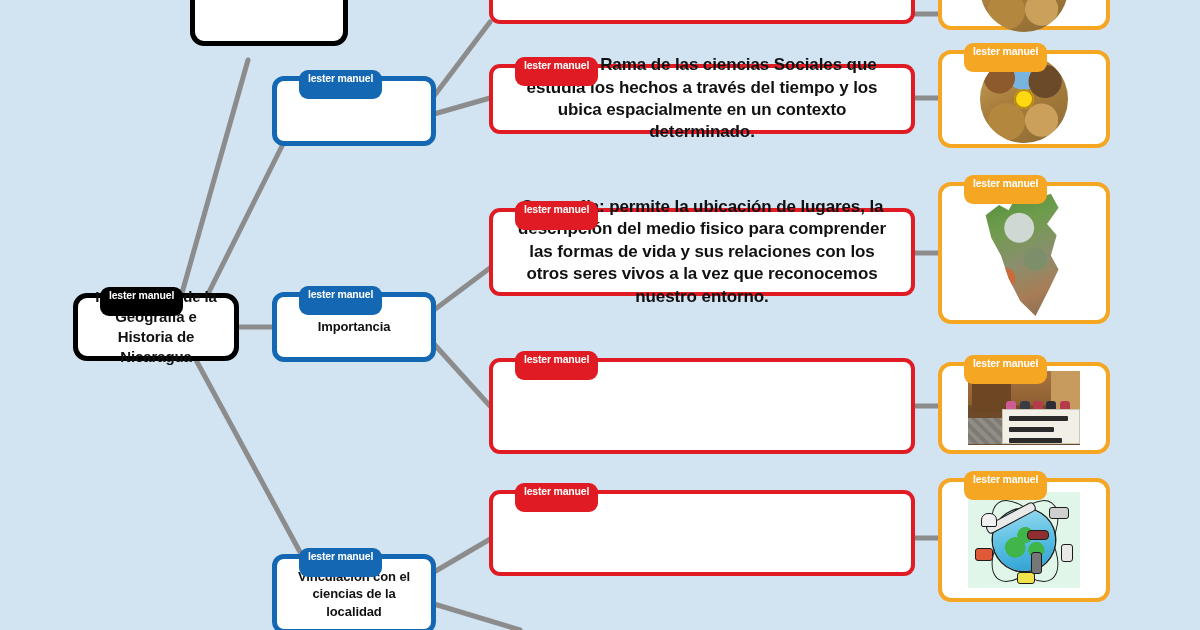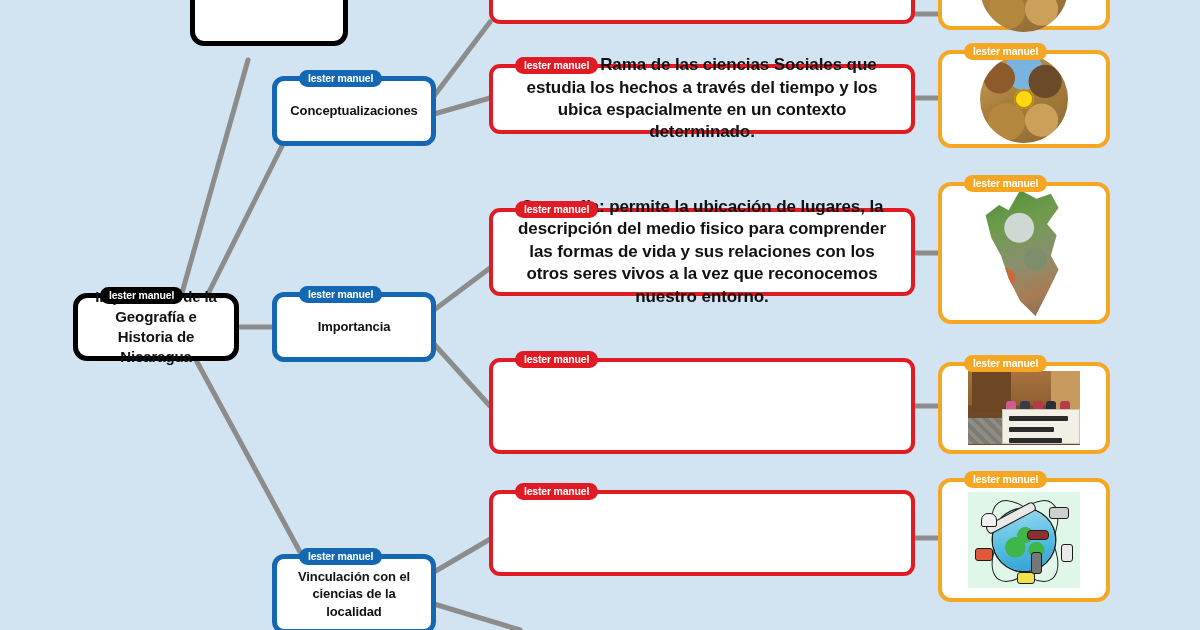--- a/index.html
+++ b/index.html
@@ -31,21 +31,21 @@
     color:#111;
     font-weight:bold;
     letter-spacing:-0.1px;
   }
 
   
   .tag{
     position:absolute;
     top:-11px;
     left:22px;
-    height:17px;
+    height:29px;
     line-height:17px;
     padding:0 9px;
     border-radius:9px;
     color:#ffffff;
     font-size:10.5px;
     font-weight:bold;
     letter-spacing:-0.2px;
     white-space:nowrap;
     z-index:5;
   }
@@ -187,21 +187,20 @@
     <div class="body"></div>
   </div>
 
   <div class="node n-root" style="left:73px;top:293px;width:166px;height:68px;">
     <span class="tag">lester manuel</span>
     <div class="body">Importancia de la Geografía e Historia de Nicaragua</div>
   </div>
 
   <div class="node n-blue" style="left:272px;top:76px;width:164px;height:70px;">
     <span class="tag">lester manuel</span>
-    <div class="body">Conceptualizaciones</div>
   </div>
 
   <div class="node n-blue" style="left:272px;top:292px;width:164px;height:70px;">
     <span class="tag">lester manuel</span>
     <div class="body">Importancia</div>
   </div>
 
   <div class="node n-blue" style="left:272px;top:554px;width:164px;height:80px;">
     <span class="tag">lester manuel</span>
     <div class="body">Vinculación con el ciencias de la localidad</div>

